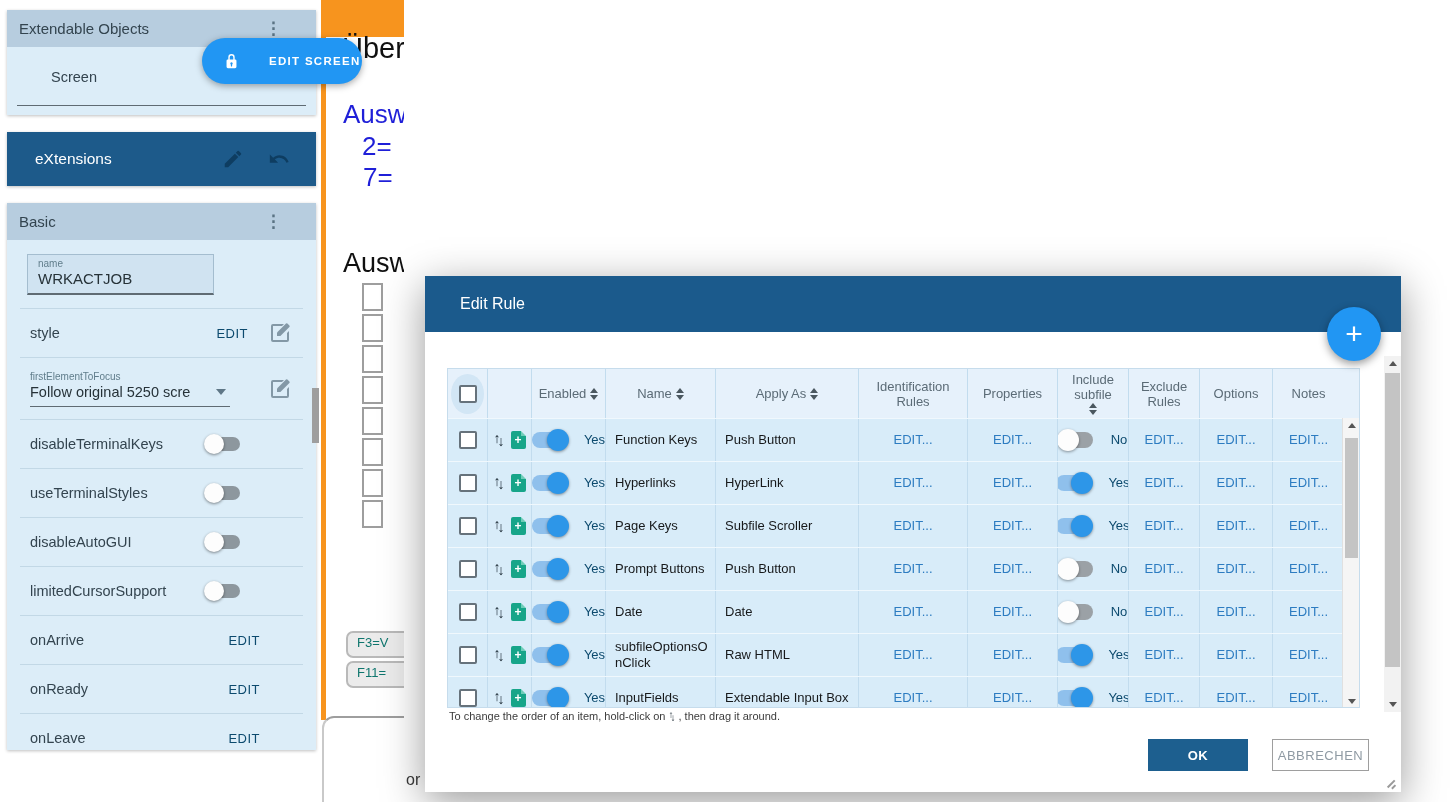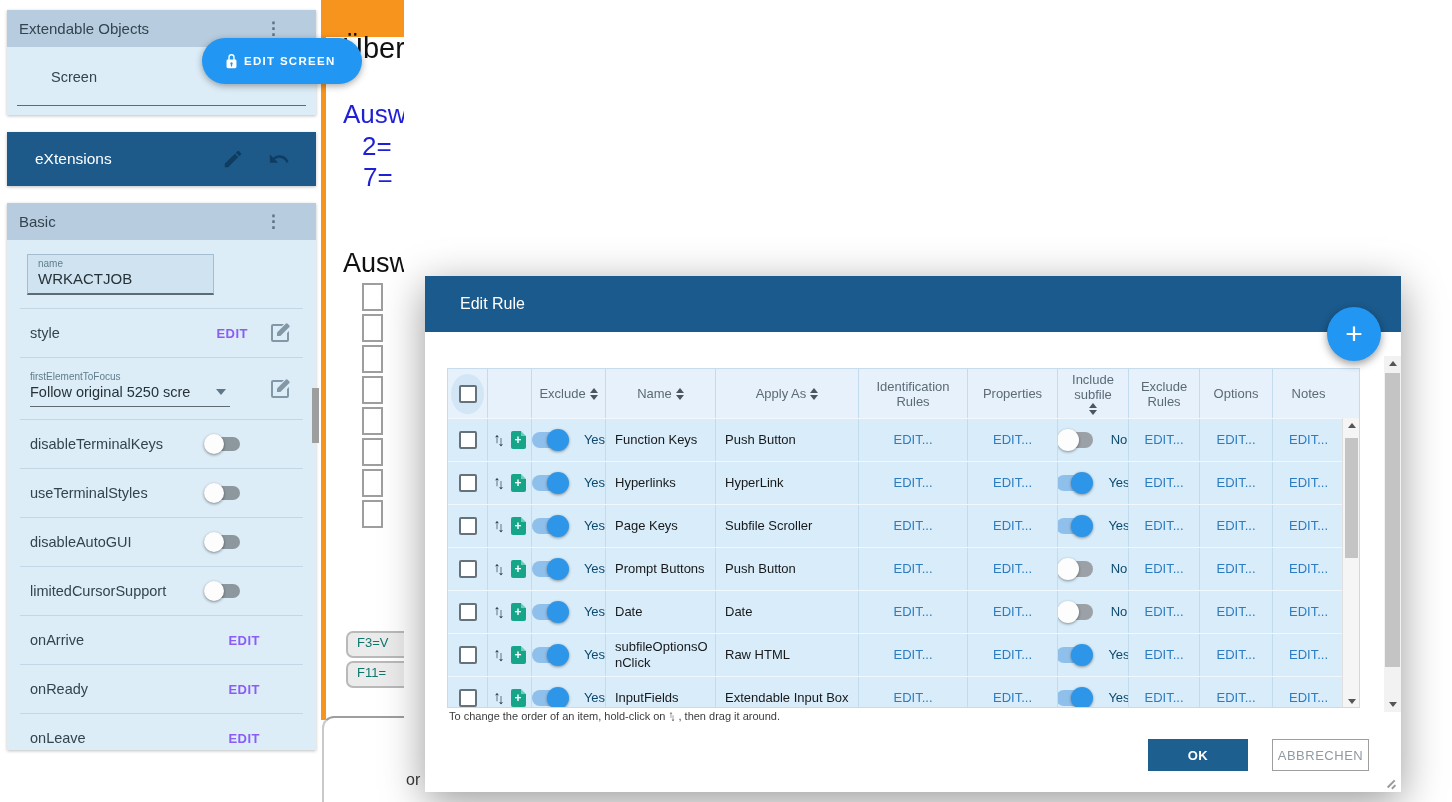--- a/index.html
+++ b/index.html
@@ -23,42 +23,42 @@
   .hicon { width:22px; height:22px; margin-left:24px; cursor:pointer; }
   .hicon svg { width:100%; height:100%; fill:#0e3d61; }
 
   .p3 { top:203px; }
   .p3-body { background:#dcedf8; height:510px; padding:14px 13px 0 13px; }
   .name-block { width:187px; margin-left:7px; height:41px; background:#d0e3f1; border:1px solid #a4bdcf; border-bottom:2px solid #5f6b73; padding:3px 0 0 10px; position:relative; }
   .mini-label { font-size:10px; color:#607d8b; }
   .name-value { font-size:15px; color:#263238; margin-top:1px; }
   .prop-row { height:49px; display:flex; align-items:center; border-top:1px solid #c2d8e6; padding:0 3px 0 10px; }
   .prop-label { font-size:14.5px; color:#33444f; flex:1; }
-  .edit-link { font-size:13px; color:#8b5cf6; letter-spacing:.5px; cursor:pointer; padding:0 10px;font-weight:bold; }
+  .edit-link { font-size:13px; color:#0c4a6e; letter-spacing:.5px; cursor:pointer; padding:0 10px; }
   .edit-sq { width:24px; height:24px; margin:0 8px 0 10px; cursor:pointer; }
   .edit-sq svg { width:100%; height:100%; fill:#8398a6; }
   .fef { flex-direction:column; align-items:stretch; justify-content:center; height:62px !important; position:relative; }
   .fef-inner { display:flex; align-items:center; }
   .fef-left { width:200px; position:relative; }
   .fef-value { font-size:14.5px; color:#263238; margin-top:2px; border-bottom:1px solid #5f6b73; padding-bottom:6px; display:flex; align-items:center; }
   .fef-value .vtext { flex:1; white-space:nowrap; overflow:hidden; }
   .caret-sm { width:0; height:0; border-left:5px solid transparent; border-right:5px solid transparent; border-top:6px solid #5f7787; margin:0 4px 0 8px; }
   .fef-spacer { flex:1; }
 
   .switch { position:relative; width:34px; height:14px; border-radius:7px; background:#8d979e; display:inline-block; cursor:pointer; flex:none; }
   .switch .knob { position:absolute; width:20px; height:20px; border-radius:50%; background:#fdfdfd; top:-3px; left:-2px; box-shadow:0 1px 3px rgba(0,0,0,.45); }
   .sidebar-toggle { margin-right:60px; }
 
   .sb-scroll-thumb { position:absolute; left:312px; top:388px; width:7px; height:55px; background:#9e9e9e; }
 
   
   .edit-screen { position:absolute; left:202px; top:38px; width:160px; height:46px; border-radius:23px; background:#2196f3; display:flex; align-items:center; box-shadow:0 2px 7px rgba(0,0,0,.35); cursor:pointer; z-index:30; }
   .lock { width:17px; height:17px; margin-left:21px; }
   .lock svg { width:100%; height:100%; fill:#fff; }
-  .edit-screen .es-label { color:#fff; font-size:11.5px; font-weight:bold; letter-spacing:1.3px; margin-left:4px; }
+  .edit-screen .es-label { color:#fff; font-size:11.5px; font-weight:bold; letter-spacing:1.3px; margin-left:29px; }
 
   
   .orange-vline { position:absolute; left:321px; top:0; width:5px; height:720px; background:#f7941e; }
   .orange-block { position:absolute; left:326px; top:0; width:78px; height:37px; background:#f7941e; }
   .strip { position:absolute; left:326px; top:0; width:78px; height:716px; overflow:hidden; }
   .s-heading { position:absolute; left:16px; top:32px; font-size:29px; color:#101010; white-space:nowrap; }
   .s-blue { position:absolute; color:#1f1fd8; font-size:26px; white-space:nowrap; }
   .s-sub { position:absolute; left:17px; top:248px; font-size:27px; color:#101010; white-space:nowrap; }
   .s-check { position:absolute; left:36px; width:21px; height:28px; border:2px solid #9e9e9e; background:#fff; }
   .fkey { position:absolute; left:20px; width:70px; height:27px; background:#ebebeb; border:2px solid #b9b9b9; border-radius:7px; font-size:13px; color:#0f766e; padding:2px 0 0 9px; white-space:nowrap; overflow:hidden; }
@@ -276,21 +276,21 @@
     <div class="table-wrap">
       <div class="thead">
         <div class="grid" style="height:49px">
           <div class="th">
             <span class="halo">
                 <span class="cbx"></span>
               </span>
           </div>
           <div class="th"></div>
           <div class="th">
-              <span>Exclude</span>
+              <span>Enabled</span>
               <span class="sort">
                 <i class="tri-up"></i>
                 <i class="tri-down"></i>
               </span>
             </div>
           <div class="th">
               <span>Name</span>
               <span class="sort">
                 <i class="tri-up"></i>
                 <i class="tri-down"></i>

